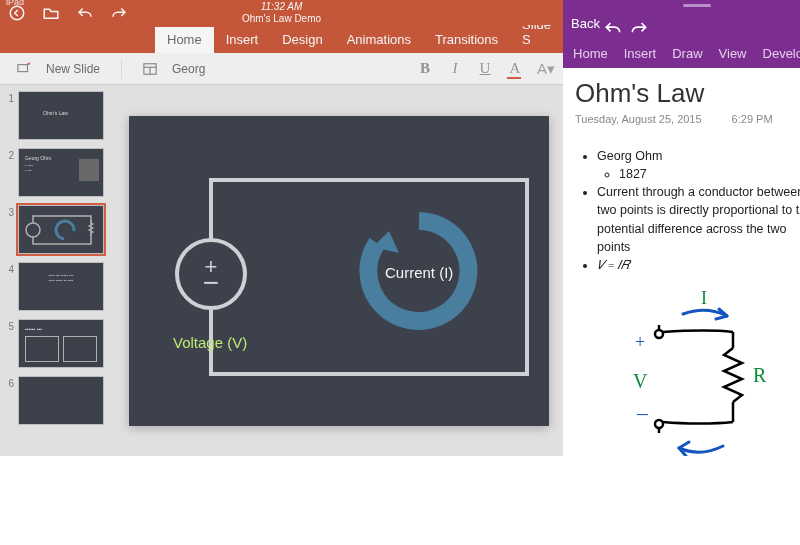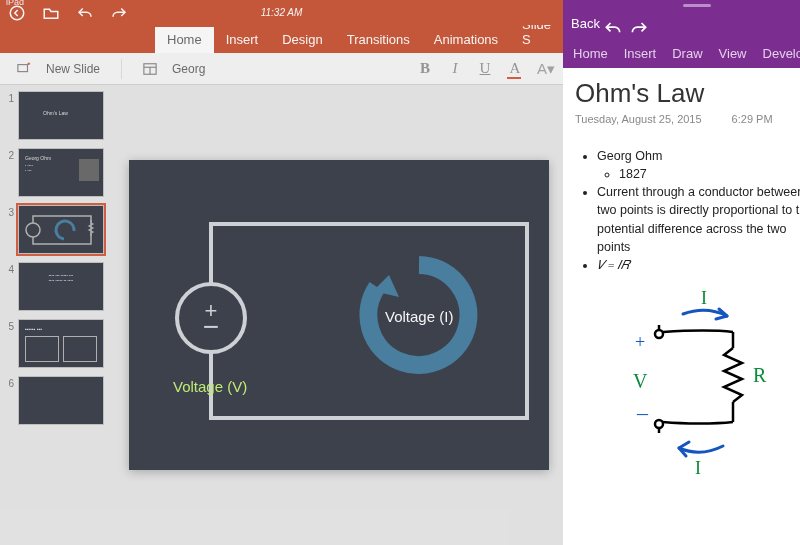--- a/index.html
+++ b/index.html
@@ -1,17 +1,17 @@
 <!DOCTYPE html>
 <html><head>
 <meta charset="utf-8">
 <style>
   * { box-sizing: border-box; margin: 0; padding: 0; }
   body { font-family: "Segoe UI", -apple-system, Helvetica, Arial, sans-serif; width: 800px; height: 545px; overflow: hidden; background: #fff; }
-  .app { display: flex; width: 800px; height: 545px; }
+  .app { display: flex; width: 800px; height: 456px; }
 
   
   .ppt { flex: 0 0 557px; display: flex; flex-direction: column; background: #e6e6e6; }
 
   .pp-statusbar { background: #c43e1c; height: 25px; display: flex; align-items: center; color: #fff; font-size: 11px; position: relative; }
   .pp-statusbar .sb-left { position: absolute; left: 4px; display:flex; gap:12px; align-items:center; padding-left:2px;}
   .pp-statusbar .sb-left .ic { width:22px; height:20px; display:flex; align-items:center; justify-content:center; color:#fff;}
   .pp-statusbar .sb-center { width:100%; text-align:center; font-size:10px; line-height:12px; }
   .pp-statusbar .sb-center .time { font-weight:500;font-style:italic; }
   .pp-ipad { position:absolute; left:6px; top:-3px; font-size:9px; color:#fff; opacity:.9;}
@@ -102,29 +102,30 @@
         </span>
         <span class="ic">
           <svg width="18" height="16" viewBox="0 0 24 20" fill="none" stroke="#fff" stroke-width="2">
               <path d="M15 14l5-5-5-5"></path>
               <path d="M20 9H10a6 6 0 00-6 6"></path>
             </svg>
         </span>
       </div>
       <div class="sb-center">
         <div class="time">11:32 AM</div>
+        <div>Ohm's Law Demo</div>
       </div>
     </div>
 
     <div class="pp-tabs">
       <div class="tab active">Home</div>
       <div class="tab">Insert</div>
       <div class="tab">Design</div>
+      <div class="tab">Animations</div>
       <div class="tab">Transitions</div>
-      <div class="tab">Animations</div>
       <div class="tab">Slide S</div>
     </div>
 
     <div class="pp-ribbon">
       <div class="rb-btn">
         <span class="ico">
           <svg width="14" height="14" viewBox="0 0 16 16" fill="none" stroke="#777" stroke-width="1.3">
               <rect x="1" y="3" width="11" height="8"></rect>
               <path d="M12 2h3m-1.5-1.5v3" stroke="#d24726"></path>
             </svg>
@@ -209,21 +210,21 @@
           <div class="vsource">
             <div class="plus">+</div>
             <div class="minus">−</div>
           </div>
           <div class="cur-arrow">
             <svg width="120" height="120" viewBox="0 0 120 120">
               <path d="M60 10 a50 50 0 1 1 -42 22" fill="none" stroke="#2e6e96" stroke-width="18" stroke-linecap="butt"></path>
               <path d="M30 20 L14 36 L40 42 Z" fill="#2e6e96"></path>
             </svg>
           </div>
-          <div class="cur-lbl">Voltage (I)</div>
+          <div class="cur-lbl">Current (I)</div>
           <div class="vol-lbl">Voltage (V)</div>
         </div>
       </div>
     </div>
 
     <div class="ppt-dim"></div>
   </div>
 
   <div class="onenote">
     <div class="on-top">

